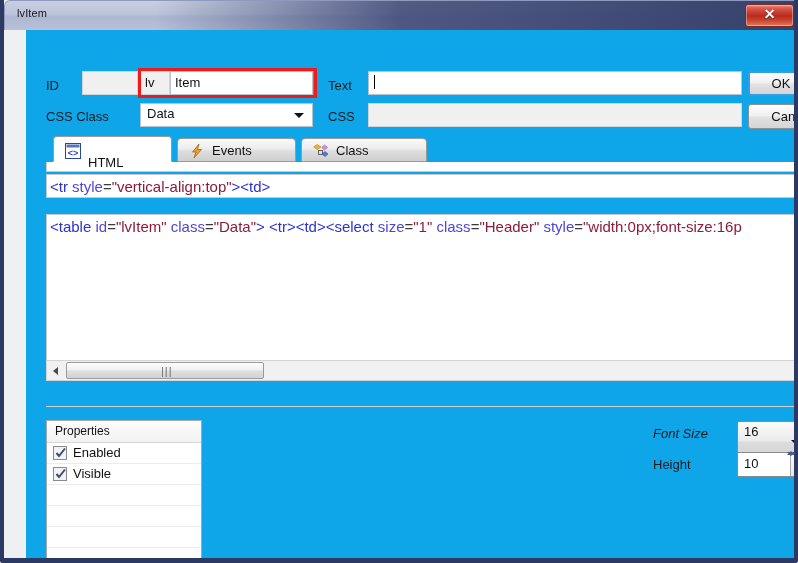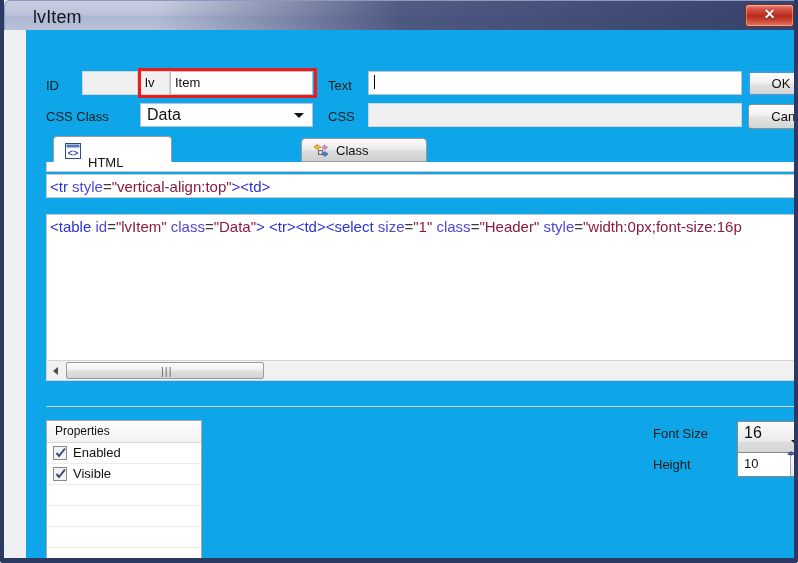--- a/index.html
+++ b/index.html
@@ -44,23 +44,23 @@
     overflow: hidden;
   }
   .titlebar::after {
     content: "";
     position: absolute;
     left: 150px; right: 0; top: 0; bottom: 0;
     background: linear-gradient(to right, rgba(60,72,119,0) 0%, rgba(55,66,112,0.82) 38%, rgba(47,58,102,0.95) 100%);
   }
   .title-text {
     position: absolute;
-    left: 28px;
+    left: 12px;
     top: 6px;
-    font-size: 18px;
+    font-size: 11px;
     color: #13161f;
     z-index: 3;
     letter-spacing: 0.1px;
   }
   .close-btn {
     position: absolute;
     right: 7px;
     top: 3px;
     width: 47px;
     height: 21px;
@@ -144,21 +144,21 @@
     box-sizing: border-box;
     background: #ffffff;
     border: 1px solid #b6c4cf;
     font-size: 13px;
     color: #111;
   }
   .combo .val {
     position: absolute;
     left: 6px;
     top: 2px;
-    font-size: 16px;
+    font-size: 13px;
   }
   .combo .arrow {
     position: absolute;
     right: 8px;
     top: 50%;
     margin-top: -2px;
     width: 0; height: 0;
     border-left: 5px solid transparent;
     border-right: 5px solid transparent;
     border-top: 5px solid #111;
@@ -452,20 +452,28 @@
         <span class="ticon">
           <svg width="16" height="16" viewBox="0 0 16 16">
             <rect x="0.5" y="0.5" width="15" height="15" fill="#ffffff" stroke="#2a4a8c"></rect>
             <rect x="1.5" y="1.5" width="13" height="3" fill="#5577bb"></rect>
             <text x="8" y="12.5" font-family="Liberation Sans, sans-serif" font-size="9" font-weight="bold" fill="#2a46b8" text-anchor="middle">&lt;&gt;</text>
           </svg>
         </span>
         <span class="tlabel">HTML</span>
       </div>
 
+      <div class="tab" style="left:131px; width:119px;">
+        <span class="ticon">
+          <svg width="16" height="16" viewBox="0 0 16 16">
+            <polygon points="10,1 3.5,9 7,9 5,15 12.5,6.5 8.5,6.5" fill="#f0a01e" stroke="#9a5a10" stroke-width="0.7"></polygon>
+          </svg>
+        </span>
+        <span class="tlabel">Events</span>
+      </div>
 
       <div class="tab" style="left:255px; width:126px;">
         <span class="ticon">
           <svg width="16" height="16" viewBox="0 0 16 16">
             <polygon points="4,1.5 8,4 4.5,6.5 0.8,4" fill="#f2b233" stroke="#b07a12" stroke-width="0.6"></polygon>
             <polygon points="11.5,2 14.5,4.5 11.5,7 8.8,4.5" fill="#d58fd6" stroke="#9a5a9b" stroke-width="0.6"></polygon>
             <rect x="5.5" y="7.5" width="4" height="4" fill="none" stroke="#5a5a5a" stroke-width="0.9"></rect>
             <polygon points="12,8.5 15,11 12,13.5 9,11" fill="#4a7fd4" stroke="#2b5296" stroke-width="0.6"></polygon>
           </svg>
         </span>
@@ -517,21 +525,21 @@
           </svg>
         </span>
         <span class="rlabel">Visible</span>
       </div>
       <div class="prop-row"></div>
       <div class="prop-row"></div>
       <div class="prop-row"></div>
       <div class="prop-row"></div>
     </div>
 
-    <div class="lbl" style="left:621px; top:396px;">Font Size</div>
+    <div class="lbl" style="left:621px; top:396px;font-style:italic;">Font Size</div>
     <div class="combo framed" style="left:705px; top:391px; width:73px; height:41px;">
       <span class="val">16</span>
       <span class="arrow"></span>
     </div>
 
     <div class="lbl" style="left:621px; top:427px;">Height</div>
     <div class="spin" style="left:705px; top:422px; width:73px; height:25px;">
       <span class="val">10</span>
       <span class="btns">
         <span class="half"><span class="tri up"></span></span>

